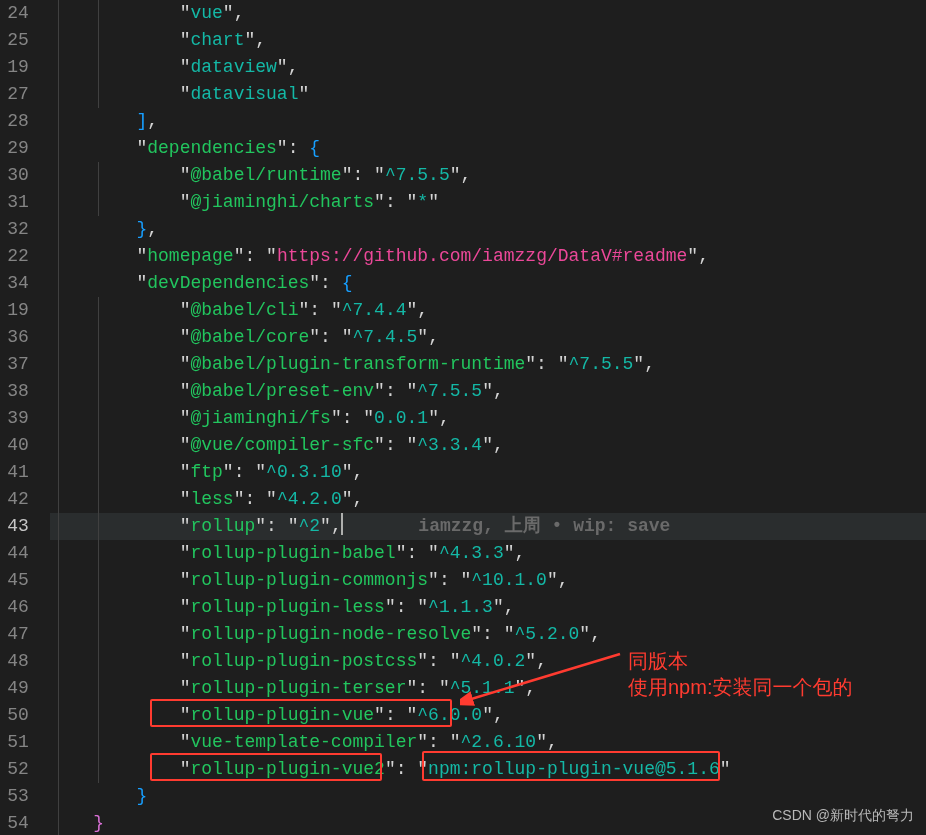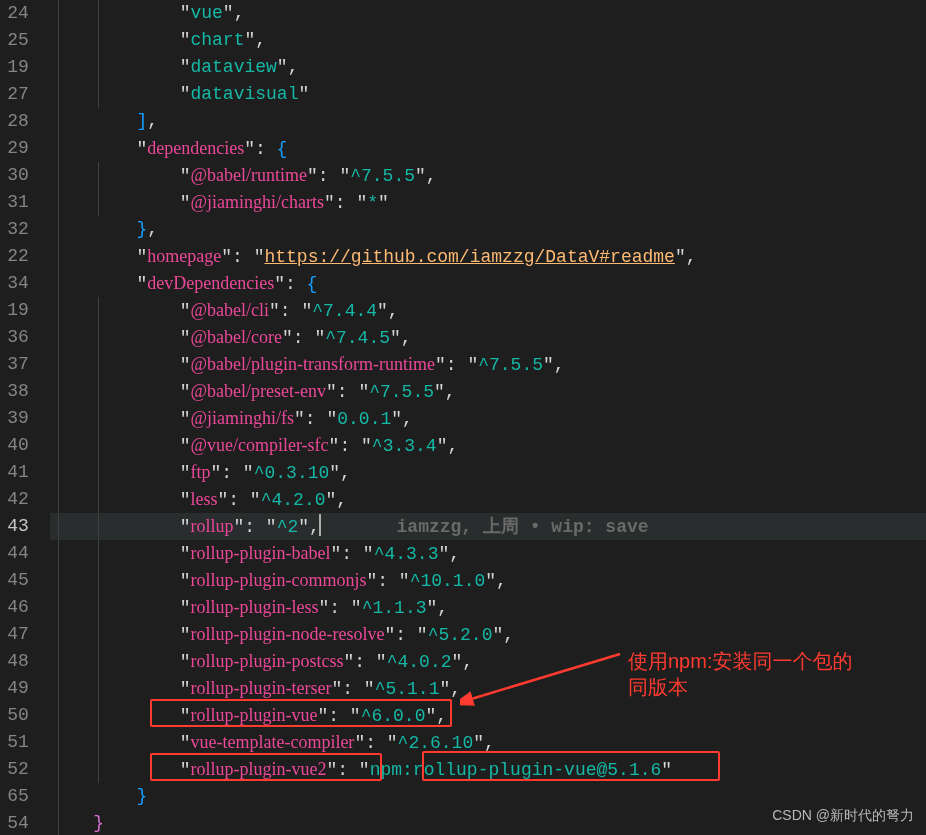--- a/index.html
+++ b/index.html
@@ -34,26 +34,26 @@
   }
   .row { height: 27px; white-space: pre; position: relative; }
   .row.active { background: #2a2d2e; }
   .indent-guide {
     position: absolute;
     top: 0; bottom: 0;
     border-left: 1px solid #404040;
   }
   .ig1 { left: 8px; }
   .ig2 { left: 48px; }
-  .key { color: #ec4899; font-family: Liberation Serif, serif; }
+  .key { color: #22c55e; }
   .str { color: #14b8a6; }
   .punc { color: #d4d4d4; }
   .brace-p { color: #da70d6; }
   .brace-b { color: #179fff; }
-  .link { color: #fdba74; text-decoration: underline; }
+  .link { color: #ec4899; }
   .comment { color: #6a6a6a; font-weight: bold; }
   .row .content { position: relative; z-index: 2; }
   .highlight-box {
     position: absolute;
     border: 2px solid #ff3b30;
     border-radius: 2px;
     z-index: 5;
     pointer-events: none;
   }
   .annotation {
@@ -113,21 +113,21 @@
     <div class="ln active">43</div>
     <div class="ln">44</div>
     <div class="ln">45</div>
     <div class="ln">46</div>
     <div class="ln">47</div>
     <div class="ln">48</div>
     <div class="ln">49</div>
     <div class="ln">50</div>
     <div class="ln">51</div>
     <div class="ln">52</div>
-    <div class="ln">65</div>
+    <div class="ln">53</div>
     <div class="ln">54</div>
   </div>
 <div class="code">
     <div class="row"><span class="indent-guide ig1"></span><span class="indent-guide ig2"></span><span class="content">            <span class="punc">"</span><span class="str">vue</span><span class="punc">"</span><span class="punc">,</span></span></div>
     <div class="row"><span class="indent-guide ig1"></span><span class="indent-guide ig2"></span><span class="content">            <span class="punc">"</span><span class="str">chart</span><span class="punc">"</span><span class="punc">,</span></span></div>
     <div class="row"><span class="indent-guide ig1"></span><span class="indent-guide ig2"></span><span class="content">            <span class="punc">"</span><span class="str">dataview</span><span class="punc">"</span><span class="punc">,</span></span></div>
     <div class="row"><span class="indent-guide ig1"></span><span class="indent-guide ig2"></span><span class="content">            <span class="punc">"</span><span class="str">datavisual</span><span class="punc">"</span></span></div>
     <div class="row"><span class="indent-guide ig1"></span><span class="content">        <span class="brace-b">]</span><span class="punc">,</span></span></div>
     <div class="row"><span class="indent-guide ig1"></span><span class="content">        <span class="punc">"</span><span class="key">dependencies</span><span class="punc">"</span><span class="punc">: </span><span class="brace-b">{</span></span></div>
     <div class="row"><span class="indent-guide ig1"></span><span class="indent-guide ig2"></span><span class="content">            <span class="punc">"</span><span class="key">@babel/runtime</span><span class="punc">"</span><span class="punc">: </span><span class="punc">"</span><span class="str">^7.5.5</span><span class="punc">"</span><span class="punc">,</span></span></div>
@@ -164,17 +164,17 @@
 <svg class="arrow" style="left:460px; top:648px;" width="166" height="58">
   <defs>
       <marker id="ah" markerWidth="10" markerHeight="10" refX="2" refY="3" orient="auto">
     <path d="M0,0 L0,6 L9,3 z" fill="#ff3b30"></path>
   </marker>
     </defs>
   <line x1="160" y1="6" x2="8" y2="52" stroke="#ff3b30" stroke-width="2.5" marker-end="url(#ah)"></line>
 </svg>
 
 <div class="annotation" style="left:628px; top:648px;">
+  <div>同版本</div>
   <div>使用npm:安装同一个包的</div>
-  <div>同版本</div>
 </div>
 
 <div class="watermark">CSDN @新时代的弩力</div>
 
 </body></html>

